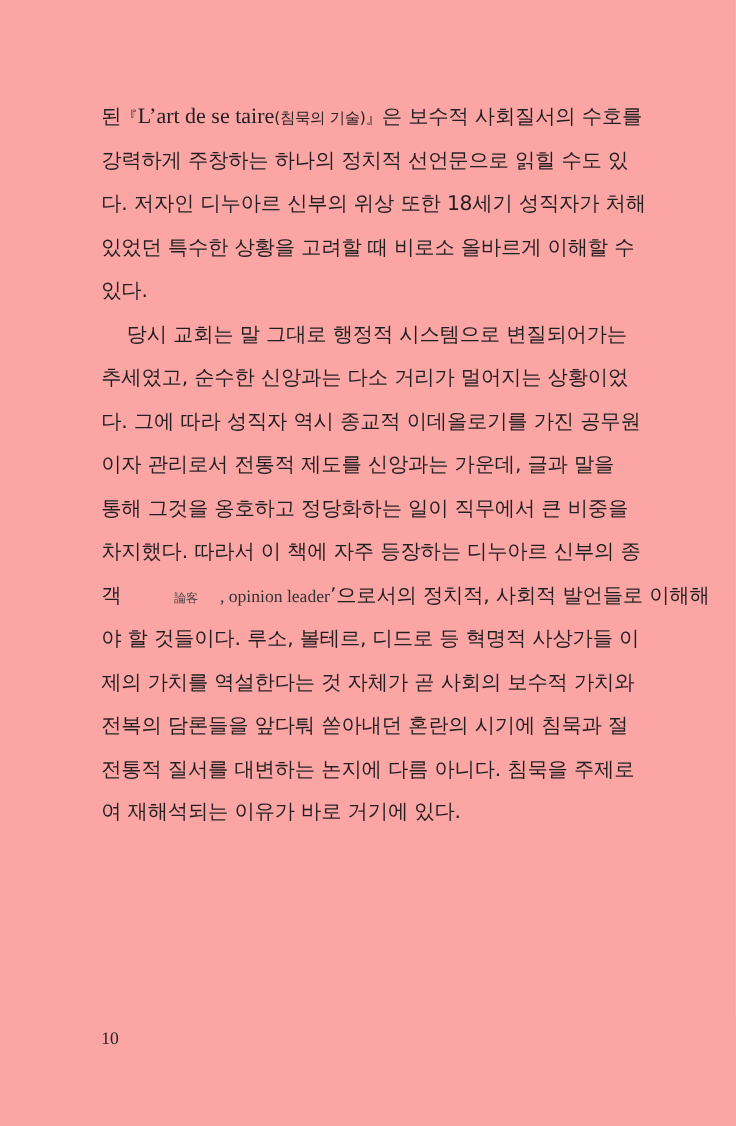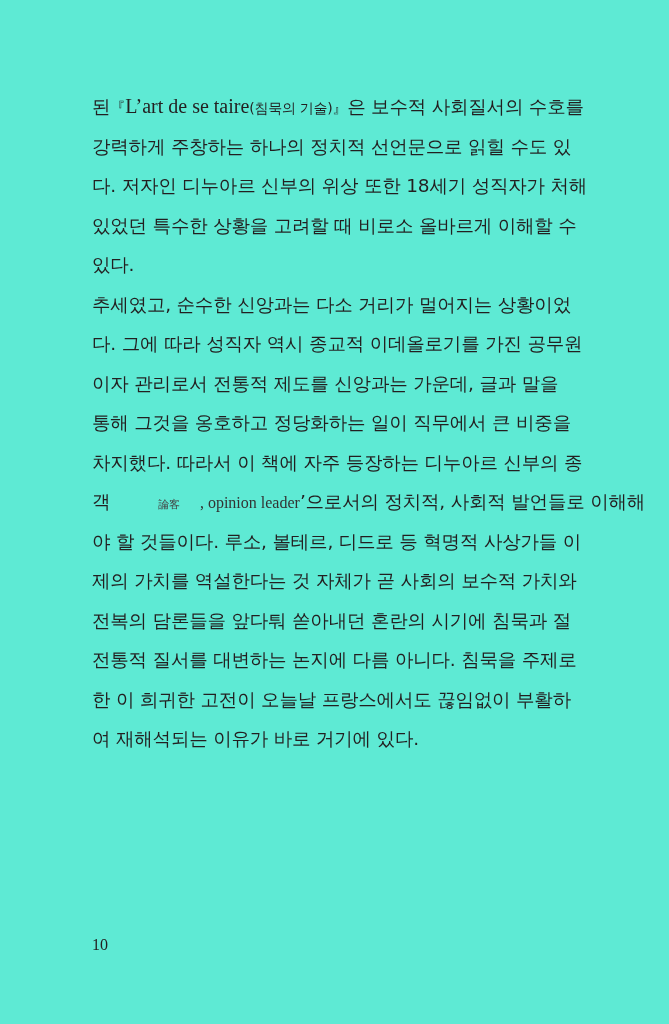--- a/index.html
+++ b/index.html
@@ -11,21 +11,21 @@
       width: 669px;
       height: 1024px;
       position: relative;
       overflow: hidden;
     }
     .page {
       position: absolute;
       left: 0; top: 0;
       width: 669px;
       height: 1024px;
-      background: #5eead4;
+      background: #fca5a5;
     }
     .body-text {
       position: absolute;
       left: 92px;
       top: 87px;
       width: 470px;
       color: #231f20;
       font-family: "DejaVu Sans", sans-serif;
       font-size: 18.5px;
       letter-spacing: -0.2px;
@@ -79,31 +79,31 @@
 
 <div class="page">
   <div class="body-text">
 
     <div class="line"><span>된</span><span class="bracket">『</span><span class="latin">L’art de se taire</span><span class="small">(침묵의 기술)</span><span class="bracket">』</span><span>은 보수적 사회질서의 수호를</span></div>
 
     <div class="line">강력하게 주창하는 하나의 정치적 선언문으로 읽힐 수도 있</div>
     <div class="line">다. 저자인 디누아르 신부의 위상 또한 18세기 성직자가 처해</div>
     <div class="line">있었던 특수한 상황을 고려할 때 비로소 올바르게 이해할 수</div>
     <div class="line">있다.</div>
+    <div class="line indent">당시 교회는 말 그대로 행정적 시스템으로 변질되어가는</div>
     <div class="line">추세였고, 순수한 신앙과는 다소 거리가 멀어지는 상황이었</div>
     <div class="line">다. 그에 따라 성직자 역시 종교적 이데올로기를 가진 공무원</div>
     <div class="line">이자 관리로서 전통적 제도를 신앙과는 가운데, 글과 말을</div>
     <div class="line">통해 그것을 옹호하고 정당화하는 일이 직무에서 큰 비중을</div>
     <div class="line">차지했다. 따라서 이 책에 자주 등장하는 디누아르 신부의 종</div>
 
     <div class="line"><span>객</span><span class="hanja">論客</span><span class="small-serif">, opinion leader</span><span>’으로서의 정치적, 사회적 발언들로 이해해</span></div>
 
     <div class="line">야 할 것들이다. 루소, 볼테르, 디드로 등 혁명적 사상가들 이</div>
     <div class="line">제의 가치를 역설한다는 것 자체가 곧 사회의 보수적 가치와</div>
     <div class="line">전복의 담론들을 앞다퉈 쏟아내던 혼란의 시기에 침묵과 절</div>
     <div class="line">전통적 질서를 대변하는 논지에 다름 아니다. 침묵을 주제로</div>
-    <div class="line">한 이 희귀한 고전이 오늘날 프랑스에서도 끊임없이 부활하</div>
     <div class="line">여 재해석되는 이유가 바로 거기에 있다.</div>
 
   </div>
 
   <div class="page-number">10</div>
 </div>
 
 </body></html>

